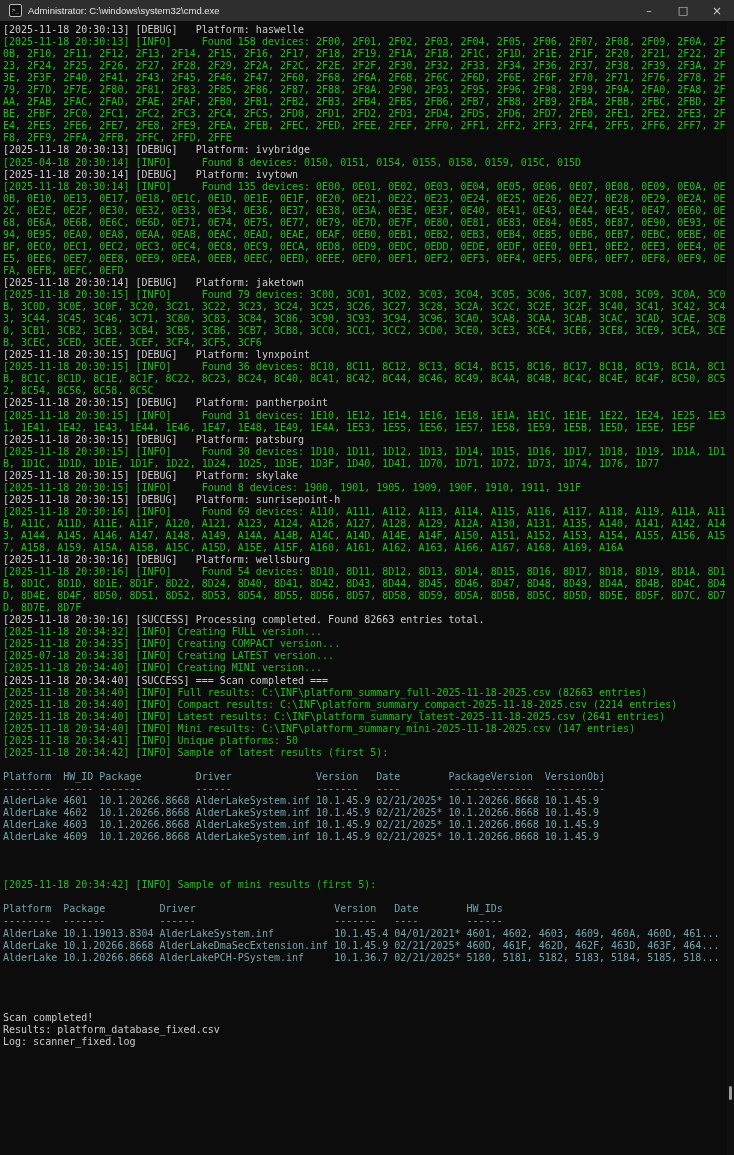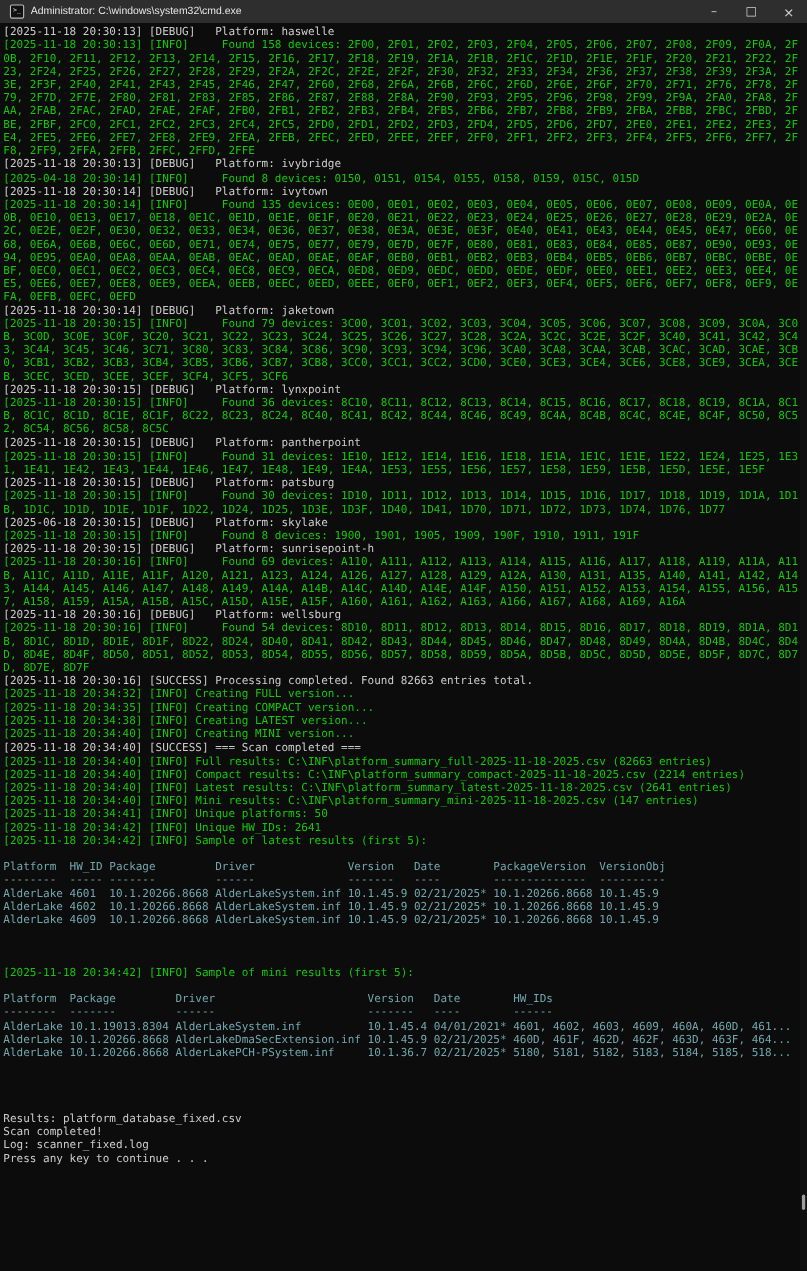--- a/index.html
+++ b/index.html
@@ -96,62 +96,61 @@
         <div class="line w">[2025-11-18 20:30:14] [DEBUG]   Platform: ivytown</div>
         <div class="line g">[2025-11-18 20:30:14] [INFO]     Found 135 devices: 0E00, 0E01, 0E02, 0E03, 0E04, 0E05, 0E06, 0E07, 0E08, 0E09, 0E0A, 0E0B, 0E10, 0E13, 0E17, 0E18, 0E1C, 0E1D, 0E1E, 0E1F, 0E20, 0E21, 0E22, 0E23, 0E24, 0E25, 0E26, 0E27, 0E28, 0E29, 0E2A, 0E2C, 0E2E, 0E2F, 0E30, 0E32, 0E33, 0E34, 0E36, 0E37, 0E38, 0E3A, 0E3E, 0E3F, 0E40, 0E41, 0E43, 0E44, 0E45, 0E47, 0E60, 0E68, 0E6A, 0E6B, 0E6C, 0E6D, 0E71, 0E74, 0E75, 0E77, 0E79, 0E7D, 0E7F, 0E80, 0E81, 0E83, 0E84, 0E85, 0E87, 0E90, 0E93, 0E94, 0E95, 0EA0, 0EA8, 0EAA, 0EAB, 0EAC, 0EAD, 0EAE, 0EAF, 0EB0, 0EB1, 0EB2, 0EB3, 0EB4, 0EB5, 0EB6, 0EB7, 0EBC, 0EBE, 0EBF, 0EC0, 0EC1, 0EC2, 0EC3, 0EC4, 0EC8, 0EC9, 0ECA, 0ED8, 0ED9, 0EDC, 0EDD, 0EDE, 0EDF, 0EE0, 0EE1, 0EE2, 0EE3, 0EE4, 0EE5, 0EE6, 0EE7, 0EE8, 0EE9, 0EEA, 0EEB, 0EEC, 0EED, 0EEE, 0EF0, 0EF1, 0EF2, 0EF3, 0EF4, 0EF5, 0EF6, 0EF7, 0EF8, 0EF9, 0EFA, 0EFB, 0EFC, 0EFD</div>
         <div class="line w">[2025-11-18 20:30:14] [DEBUG]   Platform: jaketown</div>
         <div class="line g">[2025-11-18 20:30:15] [INFO]     Found 79 devices: 3C00, 3C01, 3C02, 3C03, 3C04, 3C05, 3C06, 3C07, 3C08, 3C09, 3C0A, 3C0B, 3C0D, 3C0E, 3C0F, 3C20, 3C21, 3C22, 3C23, 3C24, 3C25, 3C26, 3C27, 3C28, 3C2A, 3C2C, 3C2E, 3C2F, 3C40, 3C41, 3C42, 3C43, 3C44, 3C45, 3C46, 3C71, 3C80, 3C83, 3C84, 3C86, 3C90, 3C93, 3C94, 3C96, 3CA0, 3CA8, 3CAA, 3CAB, 3CAC, 3CAD, 3CAE, 3CB0, 3CB1, 3CB2, 3CB3, 3CB4, 3CB5, 3CB6, 3CB7, 3CB8, 3CC0, 3CC1, 3CC2, 3CD0, 3CE0, 3CE3, 3CE4, 3CE6, 3CE8, 3CE9, 3CEA, 3CEB, 3CEC, 3CED, 3CEE, 3CEF, 3CF4, 3CF5, 3CF6</div>
         <div class="line w">[2025-11-18 20:30:15] [DEBUG]   Platform: lynxpoint</div>
         <div class="line g">[2025-11-18 20:30:15] [INFO]     Found 36 devices: 8C10, 8C11, 8C12, 8C13, 8C14, 8C15, 8C16, 8C17, 8C18, 8C19, 8C1A, 8C1B, 8C1C, 8C1D, 8C1E, 8C1F, 8C22, 8C23, 8C24, 8C40, 8C41, 8C42, 8C44, 8C46, 8C49, 8C4A, 8C4B, 8C4C, 8C4E, 8C4F, 8C50, 8C52, 8C54, 8C56, 8C58, 8C5C</div>
         <div class="line w">[2025-11-18 20:30:15] [DEBUG]   Platform: pantherpoint</div>
         <div class="line g">[2025-11-18 20:30:15] [INFO]     Found 31 devices: 1E10, 1E12, 1E14, 1E16, 1E18, 1E1A, 1E1C, 1E1E, 1E22, 1E24, 1E25, 1E31, 1E41, 1E42, 1E43, 1E44, 1E46, 1E47, 1E48, 1E49, 1E4A, 1E53, 1E55, 1E56, 1E57, 1E58, 1E59, 1E5B, 1E5D, 1E5E, 1E5F</div>
         <div class="line w">[2025-11-18 20:30:15] [DEBUG]   Platform: patsburg</div>
         <div class="line g">[2025-11-18 20:30:15] [INFO]     Found 30 devices: 1D10, 1D11, 1D12, 1D13, 1D14, 1D15, 1D16, 1D17, 1D18, 1D19, 1D1A, 1D1B, 1D1C, 1D1D, 1D1E, 1D1F, 1D22, 1D24, 1D25, 1D3E, 1D3F, 1D40, 1D41, 1D70, 1D71, 1D72, 1D73, 1D74, 1D76, 1D77</div>
-        <div class="line w">[2025-06-18 20:30:15] [DEBUG]   Platform: skylake</div>
+        <div class="line w">[2025-11-18 20:30:15] [DEBUG]   Platform: skylake</div>
         <div class="line g">[2025-11-18 20:30:15] [INFO]     Found 8 devices: 1900, 1901, 1905, 1909, 190F, 1910, 1911, 191F</div>
         <div class="line w">[2025-11-18 20:30:15] [DEBUG]   Platform: sunrisepoint-h</div>
         <div class="line g">[2025-11-18 20:30:16] [INFO]     Found 69 devices: A110, A111, A112, A113, A114, A115, A116, A117, A118, A119, A11A, A11B, A11C, A11D, A11E, A11F, A120, A121, A123, A124, A126, A127, A128, A129, A12A, A130, A131, A135, A140, A141, A142, A143, A144, A145, A146, A147, A148, A149, A14A, A14B, A14C, A14D, A14E, A14F, A150, A151, A152, A153, A154, A155, A156, A157, A158, A159, A15A, A15B, A15C, A15D, A15E, A15F, A160, A161, A162, A163, A166, A167, A168, A169, A16A</div>
         <div class="line w">[2025-11-18 20:30:16] [DEBUG]   Platform: wellsburg</div>
         <div class="line g">[2025-11-18 20:30:16] [INFO]     Found 54 devices: 8D10, 8D11, 8D12, 8D13, 8D14, 8D15, 8D16, 8D17, 8D18, 8D19, 8D1A, 8D1B, 8D1C, 8D1D, 8D1E, 8D1F, 8D22, 8D24, 8D40, 8D41, 8D42, 8D43, 8D44, 8D45, 8D46, 8D47, 8D48, 8D49, 8D4A, 8D4B, 8D4C, 8D4D, 8D4E, 8D4F, 8D50, 8D51, 8D52, 8D53, 8D54, 8D55, 8D56, 8D57, 8D58, 8D59, 8D5A, 8D5B, 8D5C, 8D5D, 8D5E, 8D5F, 8D7C, 8D7D, 8D7E, 8D7F</div>
         <div class="line w">[2025-11-18 20:30:16] [SUCCESS] Processing completed. Found 82663 entries total.</div>
         <div class="line g">[2025-11-18 20:34:32] [INFO] Creating FULL version...</div>
         <div class="line g">[2025-11-18 20:34:35] [INFO] Creating COMPACT version...</div>
-        <div class="line g">[2025-11-18 20:34:38] [INFO] Creating LATEST version...</div>
+        <div class="line g">[2025-07-18 20:34:38] [INFO] Creating LATEST version...</div>
         <div class="line g">[2025-11-18 20:34:40] [INFO] Creating MINI version...</div>
         <div class="line w">[2025-11-18 20:34:40] [SUCCESS] === Scan completed ===</div>
         <div class="line g">[2025-11-18 20:34:40] [INFO] Full results: C:\INF\platform_summary_full-2025-11-18-2025.csv (82663 entries)</div>
         <div class="line g">[2025-11-18 20:34:40] [INFO] Compact results: C:\INF\platform_summary_compact-2025-11-18-2025.csv (2214 entries)</div>
         <div class="line g">[2025-11-18 20:34:40] [INFO] Latest results: C:\INF\platform_summary_latest-2025-11-18-2025.csv (2641 entries)</div>
         <div class="line g">[2025-11-18 20:34:40] [INFO] Mini results: C:\INF\platform_summary_mini-2025-11-18-2025.csv (147 entries)</div>
         <div class="line g">[2025-11-18 20:34:41] [INFO] Unique platforms: 50</div>
-        <div class="line g">[2025-11-18 20:34:42] [INFO] Unique HW_IDs: 2641</div>
         <div class="line g">[2025-11-18 20:34:42] [INFO] Sample of latest results (first 5):</div>
         <div class="line g"></div>
         <div class="line t">Platform  HW_ID Package         Driver              Version   Date        PackageVersion  VersionObj</div>
         <div class="line t">--------  ----- -------         ------              -------   ----        --------------  ----------</div>
         <div class="line t">AlderLake 4601  10.1.20266.8668 AlderLakeSystem.inf 10.1.45.9 02/21/2025* 10.1.20266.8668 10.1.45.9</div>
         <div class="line t">AlderLake 4602  10.1.20266.8668 AlderLakeSystem.inf 10.1.45.9 02/21/2025* 10.1.20266.8668 10.1.45.9</div>
+        <div class="line t">AlderLake 4603  10.1.20266.8668 AlderLakeSystem.inf 10.1.45.9 02/21/2025* 10.1.20266.8668 10.1.45.9</div>
         <div class="line t">AlderLake 4609  10.1.20266.8668 AlderLakeSystem.inf 10.1.45.9 02/21/2025* 10.1.20266.8668 10.1.45.9</div>
         <div class="line g"></div>
         <div class="line g"></div>
         <div class="line g"></div>
         <div class="line g">[2025-11-18 20:34:42] [INFO] Sample of mini results (first 5):</div>
         <div class="line g"></div>
         <div class="line t">Platform  Package         Driver                       Version   Date        HW_IDs</div>
         <div class="line t">--------  -------         ------                       -------   ----        ------</div>
         <div class="line t">AlderLake 10.1.19013.8304 AlderLakeSystem.inf          10.1.45.4 04/01/2021* 4601, 4602, 4603, 4609, 460A, 460D, 461...</div>
         <div class="line t">AlderLake 10.1.20266.8668 AlderLakeDmaSecExtension.inf 10.1.45.9 02/21/2025* 460D, 461F, 462D, 462F, 463D, 463F, 464...</div>
         <div class="line t">AlderLake 10.1.20266.8668 AlderLakePCH-PSystem.inf     10.1.36.7 02/21/2025* 5180, 5181, 5182, 5183, 5184, 5185, 518...</div>
         <div class="line w"></div>
         <div class="line w"></div>
         <div class="line w"></div>
         <div class="line w"></div>
+        <div class="line w">Scan completed!</div>
         <div class="line w">Results: platform_database_fixed.csv</div>
-        <div class="line w">Scan completed!</div>
         <div class="line w">Log: scanner_fixed.log</div>
-        <div class="line w">Press any key to continue . . .</div>
       </div>
   </div>
 
   <div id="scrollbar-track"></div>
   <div id="scrollbar-thumb"></div>
 
 </div>
 
 </body></html>

